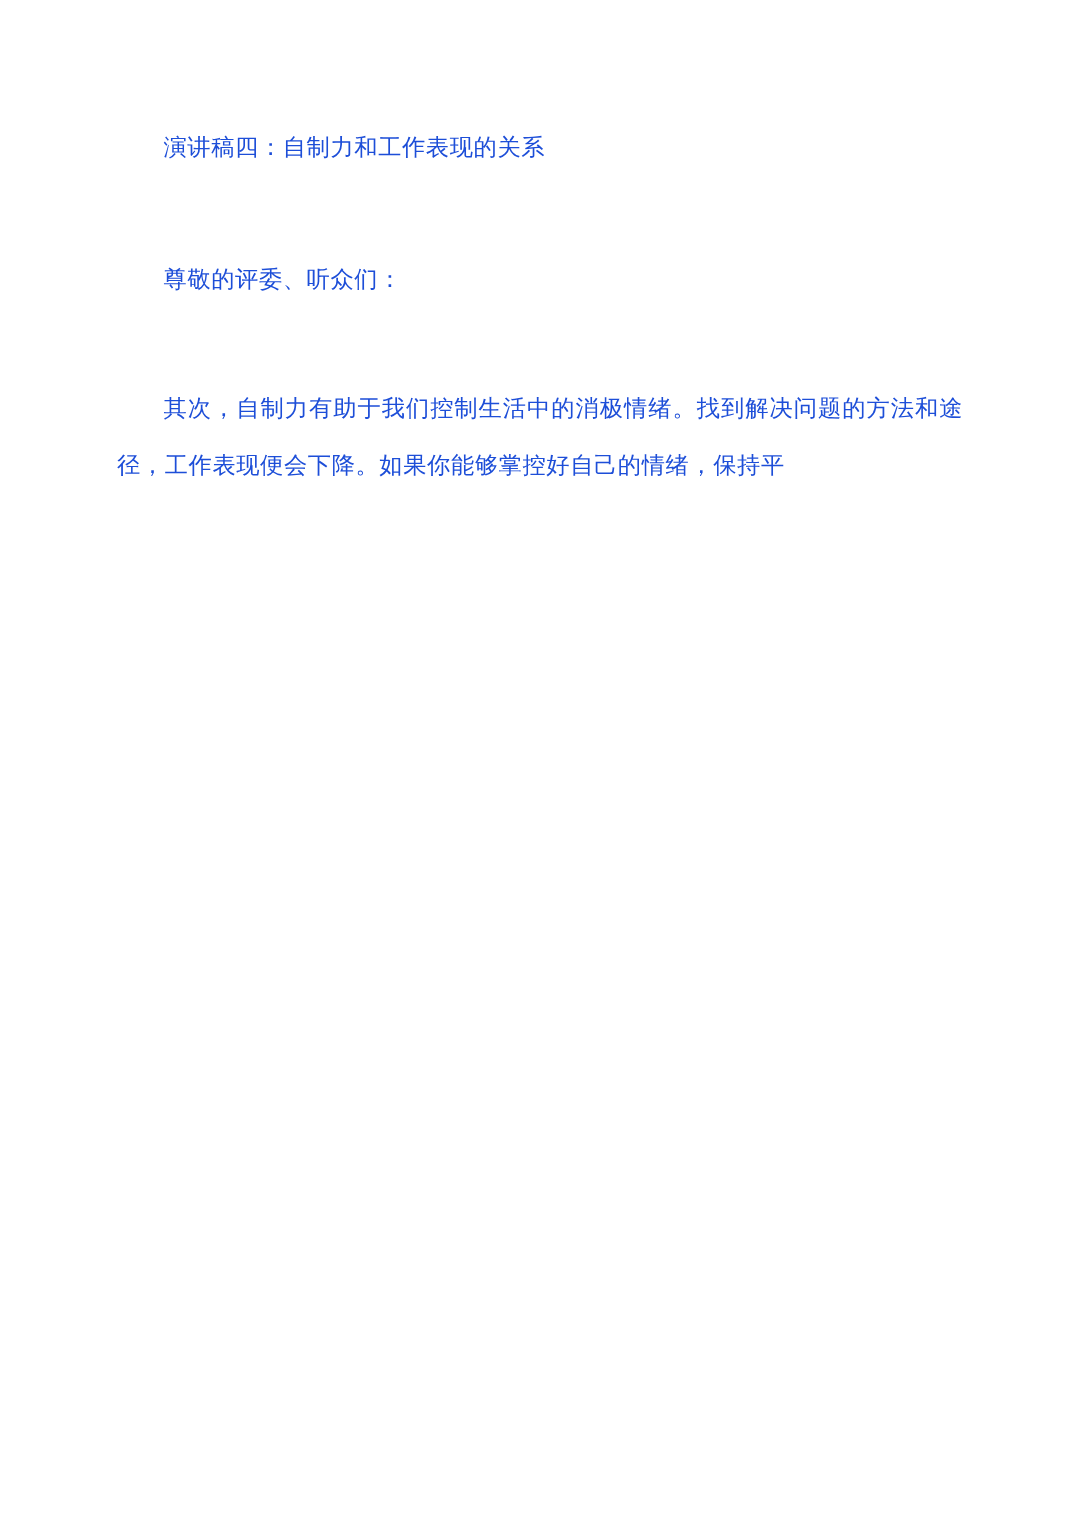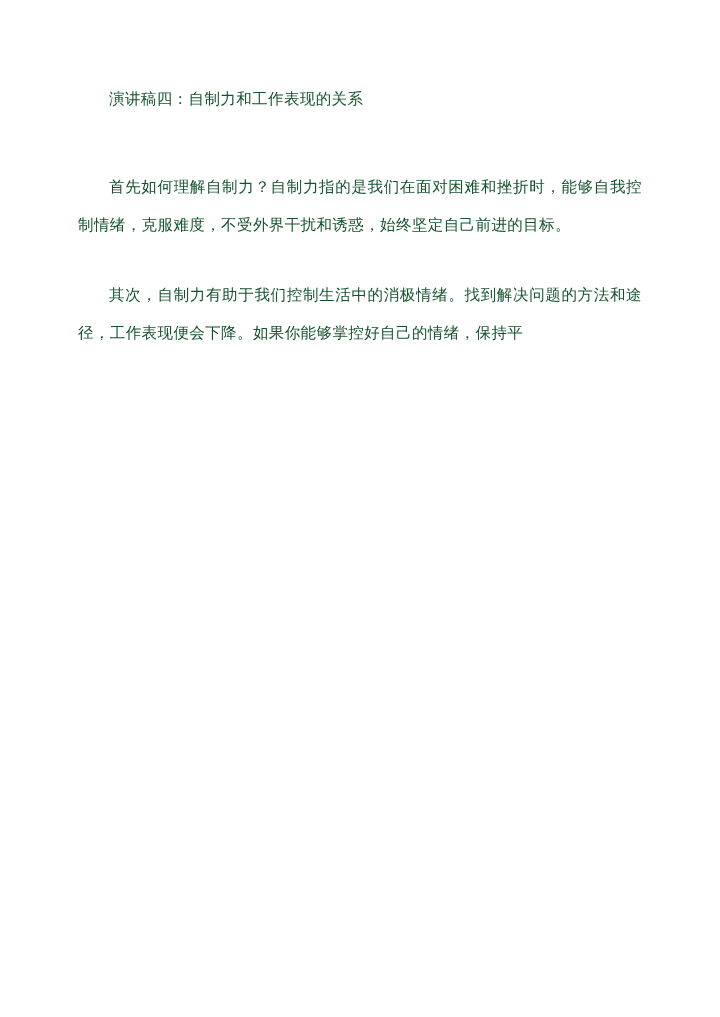--- a/index.html
+++ b/index.html
@@ -20,42 +20,43 @@
   }
   .doc-body {
     position: absolute;
     left: 78px;
     top: 80px;
     width: 564px;
   }
   .para {
     font-size: 15.5px;
     line-height: 38px;
-    color: #14532d;
+    color: #1d4ed8;
     text-align: justify;
     text-justify: inter-ideograph;
     margin: 0 0 22px 0;
     text-indent: 2em;
     letter-spacing: 0.4px;
+    font-family: Liberation Mono, monospace;
   }
   .para.title-para {
     margin-bottom: 50px;
   }
   .para.greeting-para {
     margin-bottom: 48px;
   }
   .para.intro-para {
     margin-bottom: 44px;
   }
   .para.block-para {
     margin-bottom: 32px;
   }
 </style>
 </head>
 <body>
 
 <div class="page">
   <div class="doc-body">
     <p class="para title-para">演讲稿四：自制力和工作表现的关系</p>
-    <p class="para block-para">首先如何理解自制力？自制力指的是我们在面对困难和挫折时，能够自我控制情绪，克服难度，不受外界干扰和诱惑，始终坚定自己前进的目标。</p>
+    <p class="para greeting-para">尊敬的评委、听众们：</p>
     <p class="para block-para">其次，自制力有助于我们控制生活中的消极情绪。找到解决问题的方法和途径，工作表现便会下降。如果你能够掌控好自己的情绪，保持平</p>
   </div>
 </div>
 
 </body></html>

